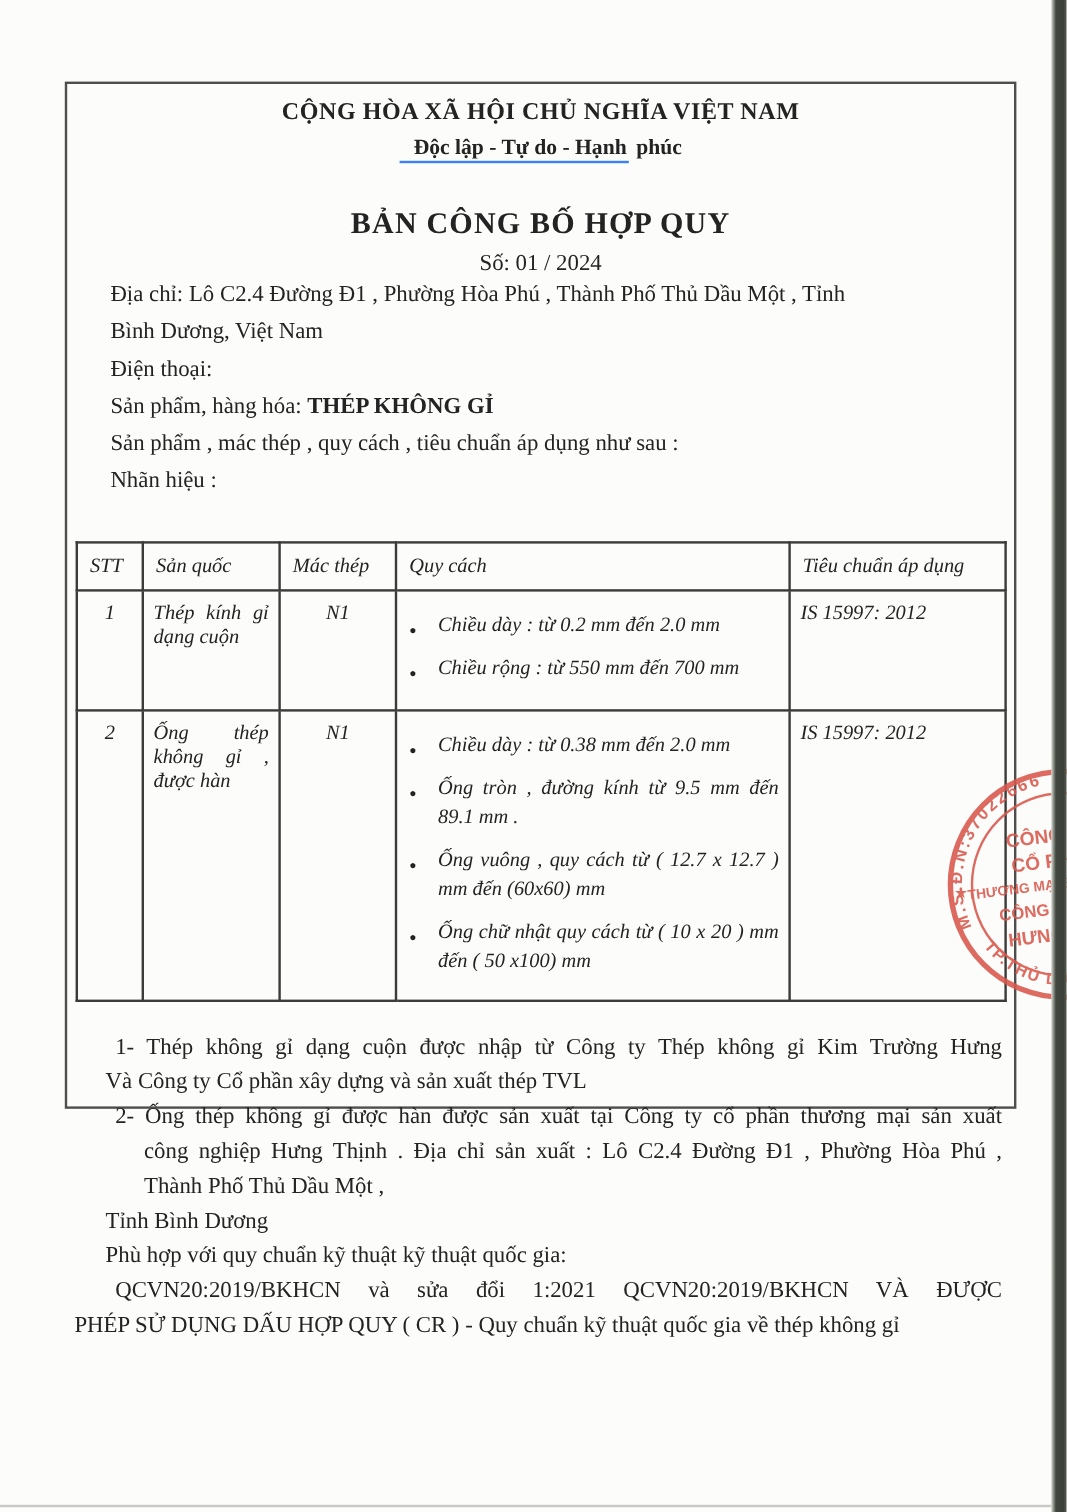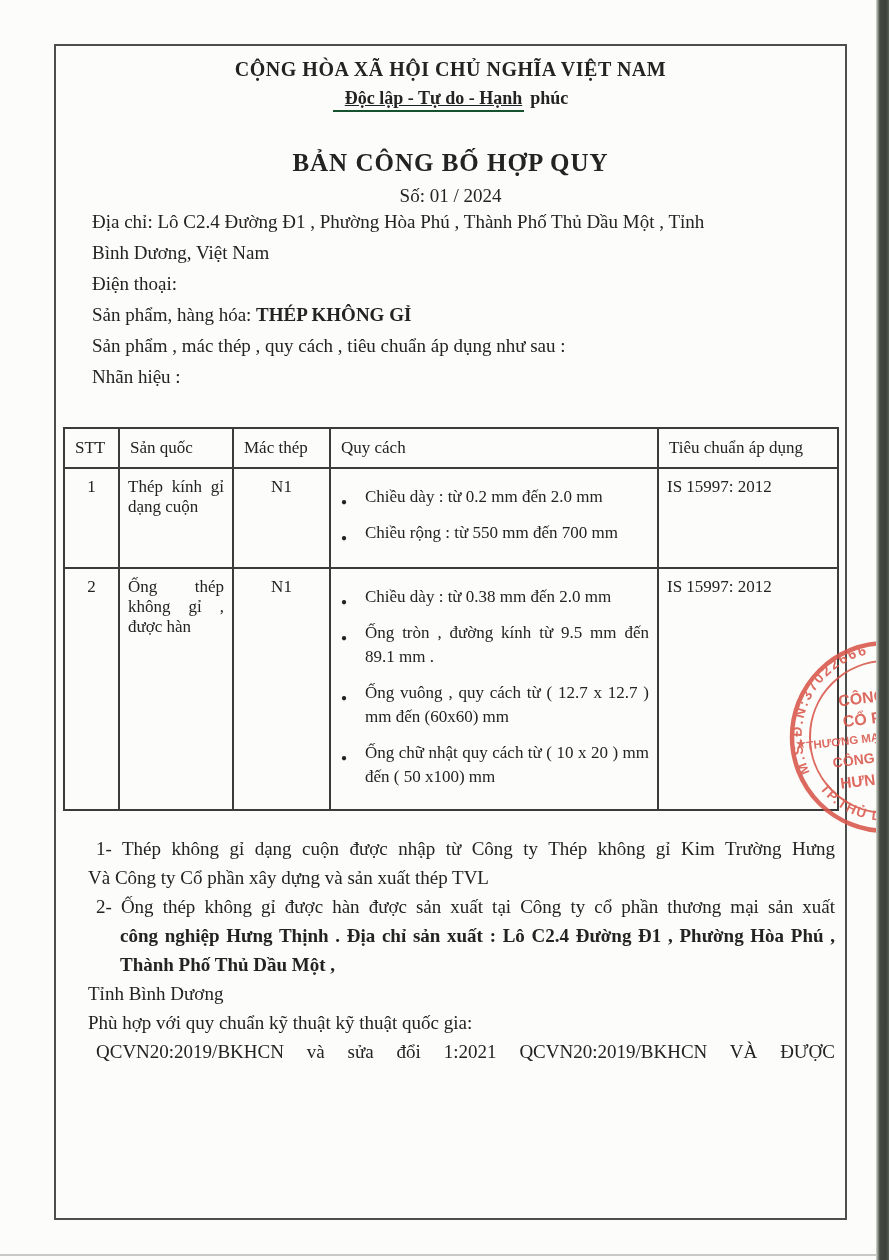--- a/index.html
+++ b/index.html
@@ -2,61 +2,61 @@
 <html><head>
 <meta charset="utf-8">
 <style>
   html,body{margin:0;padding:0;background:#ffffff;}
   .page{
     position:relative;width:889px;height:1260px;overflow:hidden;
     background:#fcfcfa;color:#232323;
     font-family:"Liberation Serif","DejaVu Serif",serif;
   }
   .frame{
-    position:absolute;left:54px;top:44px;width:793px;height:1176px;
+    position:absolute;left:54px;top:68px;width:793px;height:856px;
     border:2px solid #4e4e4e;box-sizing:border-box;
   }
   
   .hdr{position:absolute;left:0;top:12px;width:100%;text-align:center;}
   .nat-title{font-size:20px;font-weight:bold;letter-spacing:.5px;}
   .motto{font-size:18px;font-weight:bold;margin-top:7px;}
-  .motto .ul{border-bottom:2px solid #14532d;padding:0 2px 2px 12px;text-decoration:underline;}
+  .motto .ul{border-bottom:2px solid #3b82f6;padding:0 2px 2px 12px;}
   .motto .tail{margin-left:6px;text-align:right;}
   .doc-title{font-size:25px;font-weight:bold;letter-spacing:1px;margin-top:40px;}
   .doc-num{font-size:19px;margin-top:8px;}
   
   .info{position:absolute;left:0;top:160px;width:100%;font-size:19px;}
   .info .ln{padding-left:36px;padding-right:14px;line-height:31px;}
   .info .ln2{}
   .bold{font-weight:bold;}
   
   table.spec{
     position:absolute;left:7px;top:381px;border-collapse:collapse;
-    table-layout:fixed;width:774px;font-size:17px;color:#232323;
+    table-layout:fixed;width:774px;font-size:17px;color:#232323;font-style:italic;
   }
   table.spec th,table.spec td{
     border:2px solid #3b3b3b;vertical-align:top;box-sizing:border-box;
     padding:8px 8px;overflow:hidden;
   }
   table.spec th{font-weight:normal;text-align:left;height:40px;vertical-align:middle;padding:6px 10px;}
   th.c,td.c{text-align:center;}
   td.prod{text-align:justify;padding:10px 8px;}
   td.grade{text-align:center;padding-top:10px;}
   td.std{padding:10px 8px;}
   td.specs{padding:8px 12px 8px 30px;}
   ul.blist{list-style:none;margin:0;padding:0;}
   ul.blist li{position:relative;padding-left:26px;margin:8px 0 12px 0;text-align:justify;line-height:24px;}
   ul.blist li::before{content:"●";position:absolute;left:2px;top:5px;font-size:10px;}
   tr.r1{height:100px;} tr.r2{height:222px;}
   
   .notes{position:absolute;left:0;top:788px;width:100%;font-size:19px;}
   .notes .ln{line-height:29px;padding-right:10px;}
   .ind-a{padding-left:40px;}
   .ind-b{padding-left:32px;}
-  .ind-c{padding-left:64px;font-weight:bold;}
+  .ind-c{padding-left:64px;}
   .ind-0{padding-left:6px;}
   .jl{text-align:justify;text-align-last:justify;}
   
   .stamp{position:absolute;left:760px;top:628px;width:129px;height:220px;z-index:5;opacity:.88;}
   
   .scan-right{
     position:absolute;top:0;right:0;width:13px;height:1260px;z-index:10;
     background:linear-gradient(to right,#d9dbd6 0%,#9ba196 12%,#434840 30%,#3c413b 78%,#596054 100%);
   }
   .scan-bottom{position:absolute;left:0;bottom:4px;width:876px;height:2px;background:#c7c9c6;z-index:9;}
@@ -137,20 +137,21 @@
 
     <div class="notes">
       <div class="ln ind-a jl">1-  Thép không gỉ dạng cuộn được nhập từ Công ty Thép không gỉ Kim Trường Hưng</div>
       <div class="ln ind-b">Và Công ty Cổ phần xây dựng và sản xuất thép TVL</div>
       <div class="ln ind-a jl">2-  Ống thép không gỉ được hàn được sản xuất tại Công ty cổ phần thương mại sản xuất</div>
       <div class="ln ind-c jl">công nghiệp Hưng Thịnh . Địa chỉ sản xuất : Lô C2.4 Đường Đ1 , Phường Hòa Phú ,</div>
       <div class="ln ind-c">Thành Phố Thủ Dầu Một ,</div>
       <div class="ln ind-b">Tỉnh Bình Dương</div>
       <div class="ln ind-b">Phù hợp với quy chuẩn kỹ thuật kỹ thuật quốc gia:</div>
       <div class="ln ind-a jl">QCVN20:2019/BKHCN và sửa đổi 1:2021 QCVN20:2019/BKHCN VÀ ĐƯỢC</div>
+      <div class="ln ind-0">PHÉP SỬ DỤNG DẤU HỢP QUY ( CR ) -  Quy chuẩn kỹ thuật quốc gia về thép không gỉ</div>
     </div>
 
   </div>
 
   <svg class="stamp" viewBox="760 628 129 220" font-family="Liberation Sans, DejaVu Sans, sans-serif">
     <g fill="none" stroke="#d9574b">
       <circle cx="886" cy="737" r="94" stroke-width="4.5"></circle>
       <circle cx="886" cy="737" r="76" stroke-width="2"></circle>
     </g>
     <defs>

